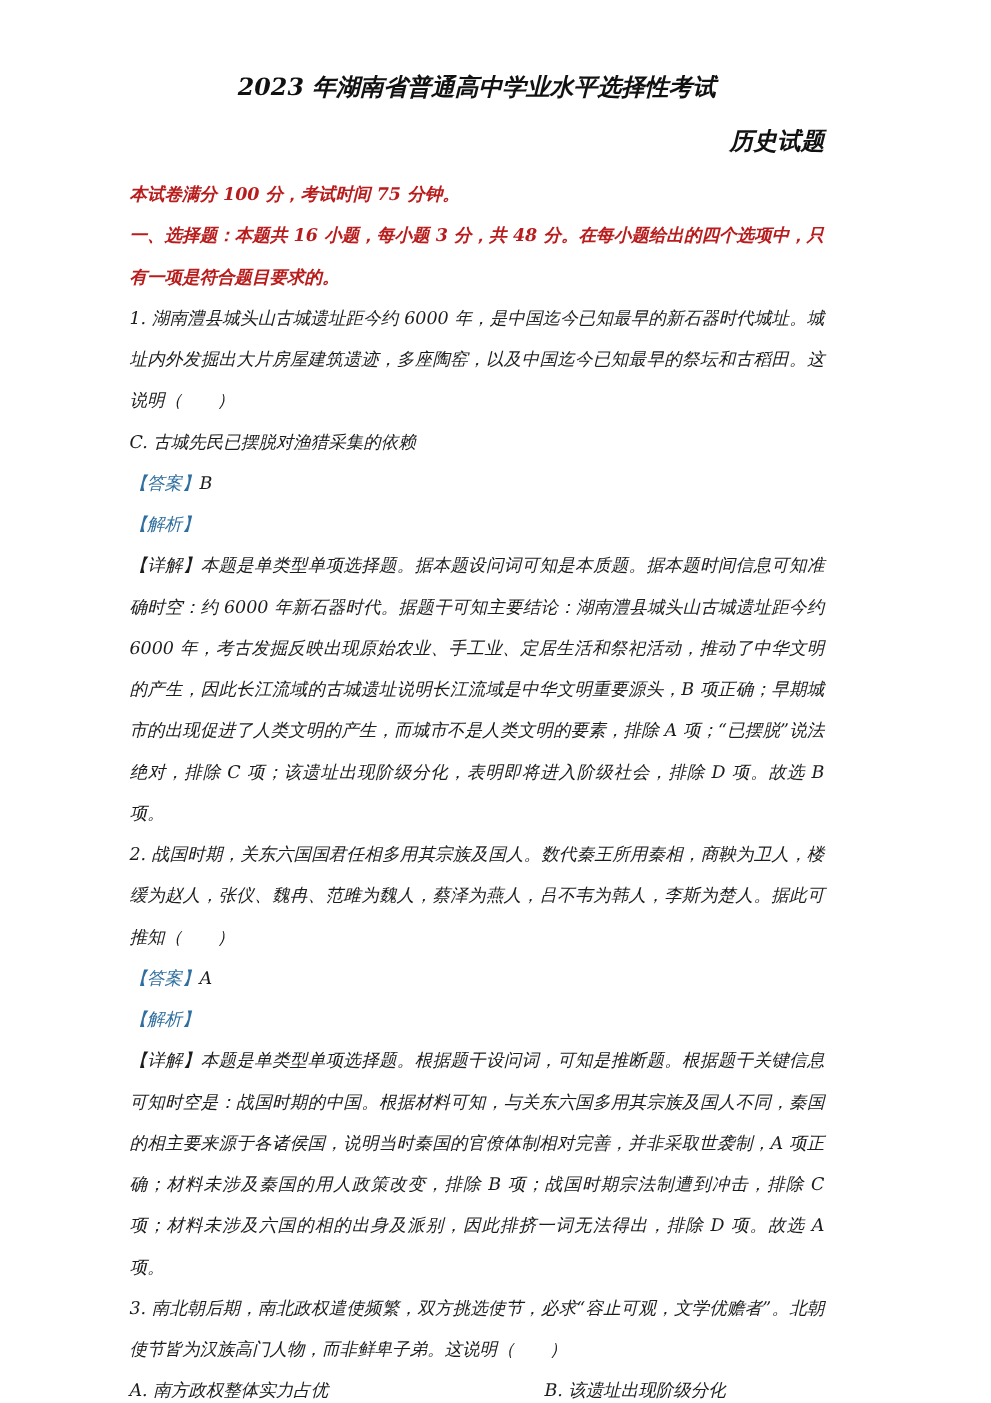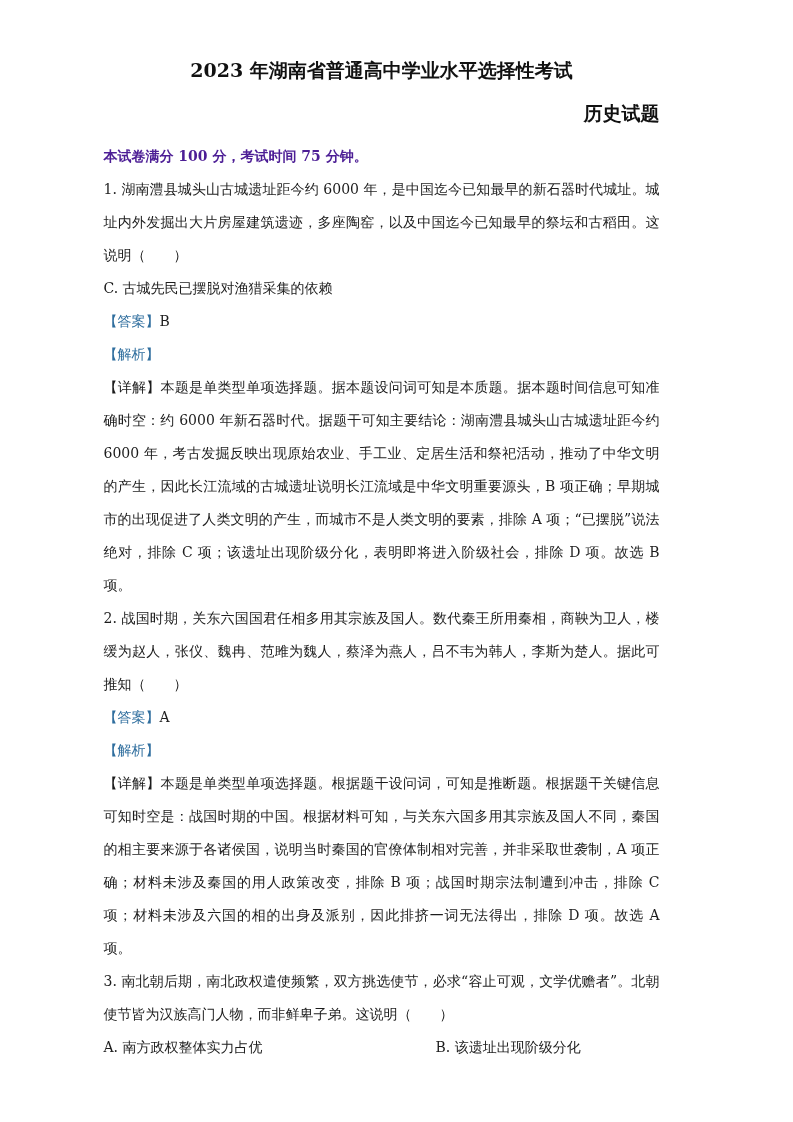--- a/index.html
+++ b/index.html
@@ -12,20 +12,21 @@
     width: 722px;
     height: 1122px;
     margin: 0 auto;
     background: #ffffff;
     box-sizing: border-box;
     padding: 58px 98px 0 68px;
     font-family: "DejaVu Serif", "Liberation Serif", serif;
     font-size: 14px;
     color: #1c1c1c;
     overflow: hidden;
+    font-style: italic;
   }
   .title {
     text-align: center;
     font-size: 19px;
     font-weight: bold;
     line-height: 1.35;
     margin: 0 0 18px 0;
     color: #111;
   }
   .subtitle {
@@ -38,21 +39,21 @@
   }
   p {
     margin: 0;
     line-height: 33px;
     text-align: justify;
     word-break: break-all;
     overflow-wrap: anywhere;
   }
   .bold {
     font-weight: bold;
-    color: #4c1d95;
+    color: #b91c1c;
   }
   .opts-row {
     display: flex;
     line-height: 33px;
   }
   .opt-left {
     width: 332px;
     flex: 0 0 332px;
   }
   .opt-right {
@@ -67,20 +68,21 @@
 </style>
 </head>
 <body>
 
 <div class="page">
 
   <h1 class="title">2023 年湖南省普通高中学业水平选择性考试</h1>
   <h2 class="subtitle">历史试题</h2>
 
   <p class="bold">本试卷满分 100 分，考试时间 75 分钟。</p>
+  <p class="bold">一、选择题：本题共 16 小题，每小题 3 分，共 48 分。在每小题给出的四个选项中，只有一项是符合题目要求的。</p>
 
   <div>
     <p>1. 湖南澧县城头山古城遗址距今约 6000 年，是中国迄今已知最早的新石器时代城址。城址内外发掘出大片房屋建筑遗迹，多座陶窑，以及中国迄今已知最早的祭坛和古稻田。这说明（　　）</p>
     <div class="opts-row">
       <span class="opt-left">C. 古城先民已摆脱对渔猎采集的依赖</span>
     </div>
     <p><span class="label-blue">【答案】</span><span class="answer-letter">B</span></p>
     <p><span class="label-blue">【解析】</span></p>
     <p>【详解】本题是单类型单项选择题。据本题设问词可知是本质题。据本题时间信息可知准确时空：约 6000 年新石器时代。据题干可知主要结论：湖南澧县城头山古城遗址距今约 6000 年，考古发掘反映出现原始农业、手工业、定居生活和祭祀活动，推动了中华文明的产生，因此长江流域的古城遗址说明长江流域是中华文明重要源头，B 项正确；早期城市的出现促进了人类文明的产生，而城市不是人类文明的要素，排除 A 项；“已摆脱”说法绝对，排除 C 项；该遗址出现阶级分化，表明即将进入阶级社会，排除 D 项。故选 B 项。</p>
   </div>

